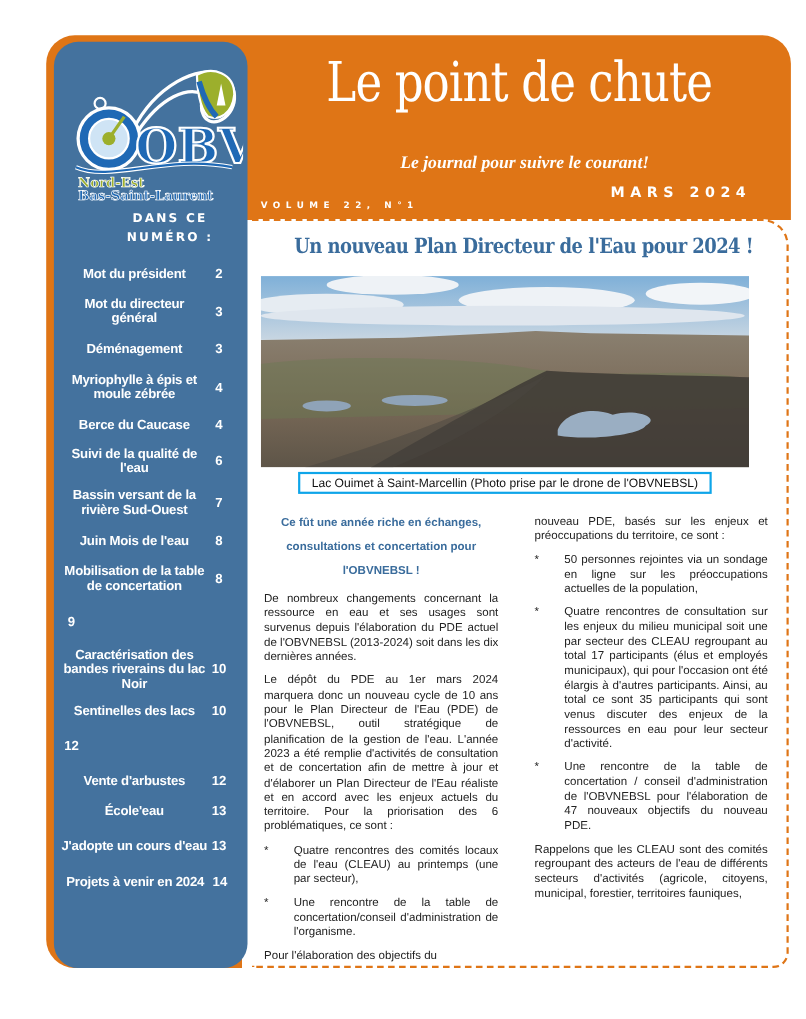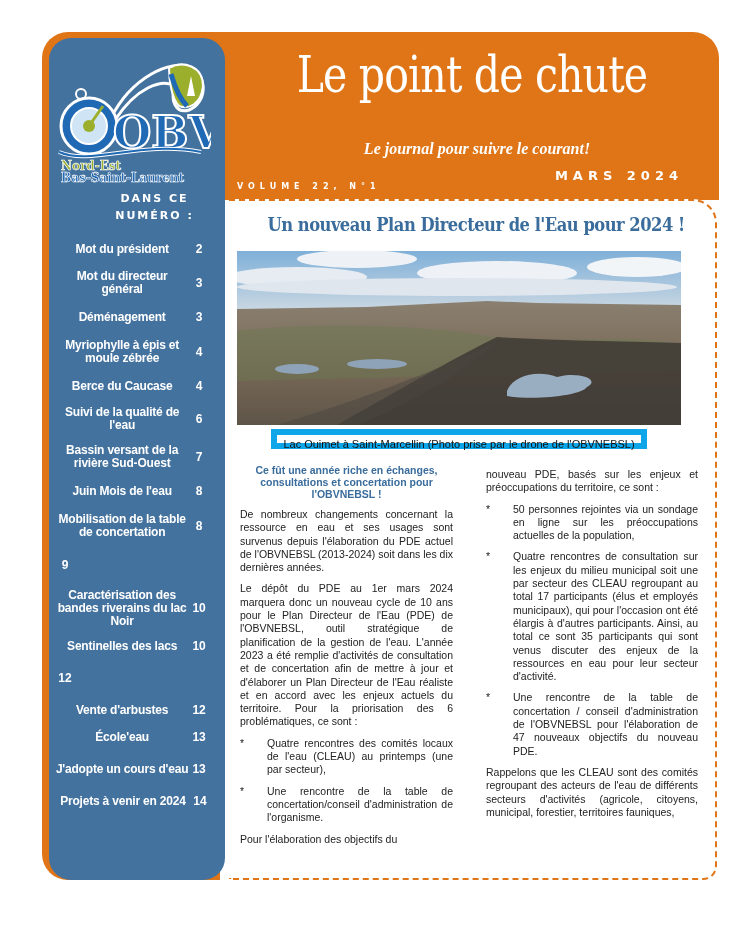--- a/index.html
+++ b/index.html
@@ -15,21 +15,21 @@
       position: absolute; left: 220px; top: 200px; width: 500px; height: 700px;
       background: #ffffff;
     }
 
     
     .sidebar {
       position: absolute; left: 49px; top: 38px; width: 176px; height: 842px;
       background: #44729e; border-radius: 22px 22px 22px 22px;
       color: #ffffff;
     }
-    .logo { position: absolute; left: 2px; top: 10px; width: 160px; height: 140px; text-align: center; }
+    .logo { position: absolute; left: 12px; top: 10px; width: 160px; height: 140px; text-align: center; }
     .toc-head {
       position: absolute; left: 0; top: 152px; width: 211px; text-align: center;
       font-family: "DejaVu Sans", sans-serif; font-weight: bold; font-size: 11px;
       letter-spacing: 2px; line-height: 17px;
     }
     .toc { position: absolute; left: 0; top: 196px; width: 176px; }
     .toc-item {
       display: flex; align-items: center; justify-content: space-between;
       padding: 0 16px 0 6px; cursor: pointer;
     }
@@ -70,29 +70,29 @@
       position: absolute; left: 236px; top: 213px; width: 450px; text-align: center;
       color: #3a6c9c; font-family: "DejaVu Serif", serif; font-weight: bold; font-size: 19px;
       letter-spacing: -0.6px; transform: scaleX(0.86); transform-origin: center;
       white-space: nowrap;
     }
     .photo {
       position: absolute; left: 237px; top: 251px; width: 444px; height: 174px; overflow: hidden;
     }
     .caption {
       position: absolute; left: 271px; top: 429px; width: 376px; height: 20px;
-      border: 6px solid #0ea5e9; font-size: 11px; text-align: center; line-height: 18px; color: #111;
+      border: 2px solid #0ea5e9; font-size: 11px; text-align: center; line-height: 18px; color: #111;
     }
 
     .col { position: absolute; font-size: 10.5px; line-height: 13.3px; color: #222; }
     .col-left { left: 240px; top: 464px; width: 213px; }
     .col-right { left: 486px; top: 468px; width: 212px; }
     .lead {
       color: #3a6c9c; font-weight: bold; text-align: center; font-size: 10.5px;
-      line-height: 12px; margin-bottom: 8px;
+      line-height: 22px; margin-bottom: 8px;
     }
     .para { text-align: justify; margin-bottom: 8px; }
     .bullet { display: flex; margin-bottom: 8px; }
     .bullet-mark { width: 27px; flex: none; }
     .bullet-text { text-align: justify; flex: 1; }
   </style>
 </head>
 <body>
 
 <div class="orange-frame"></div>

